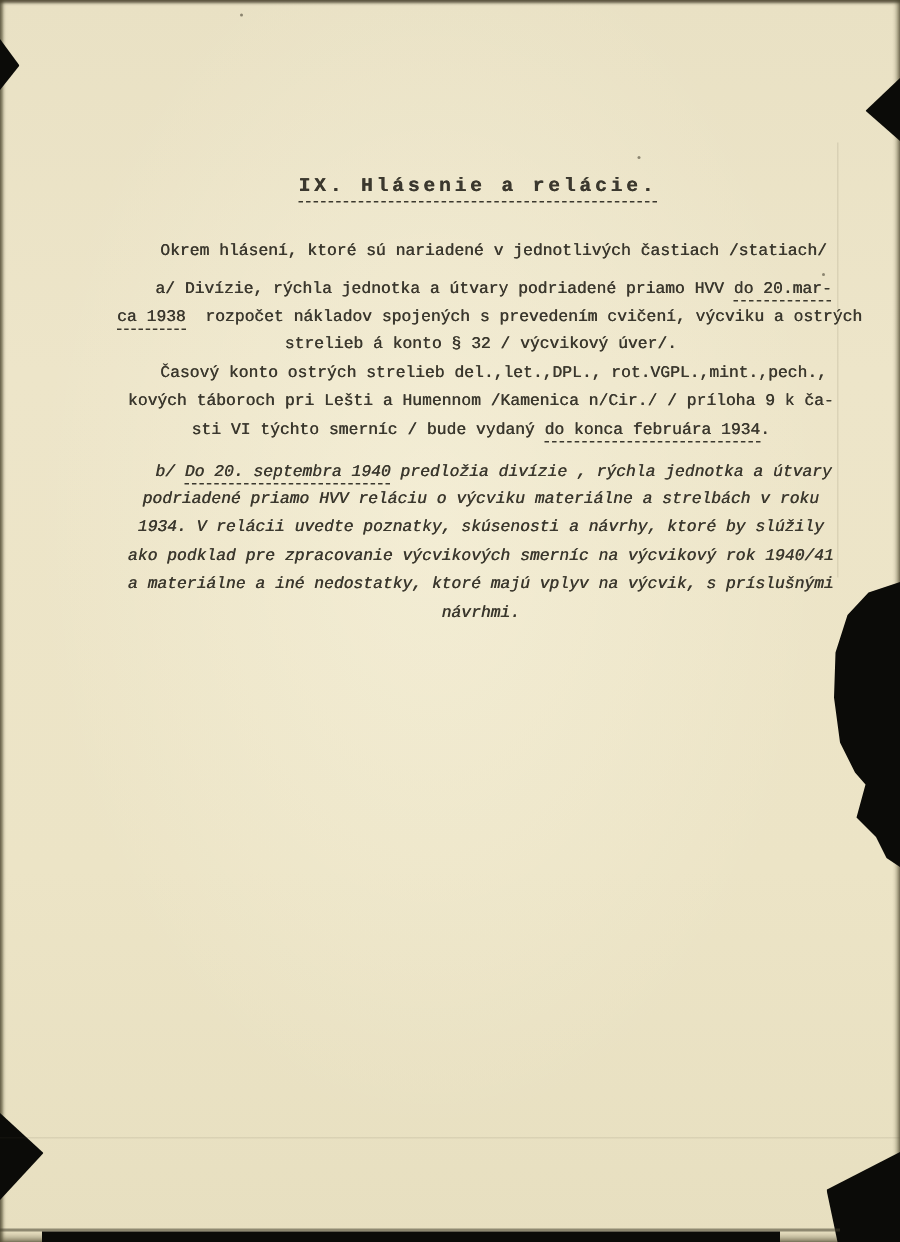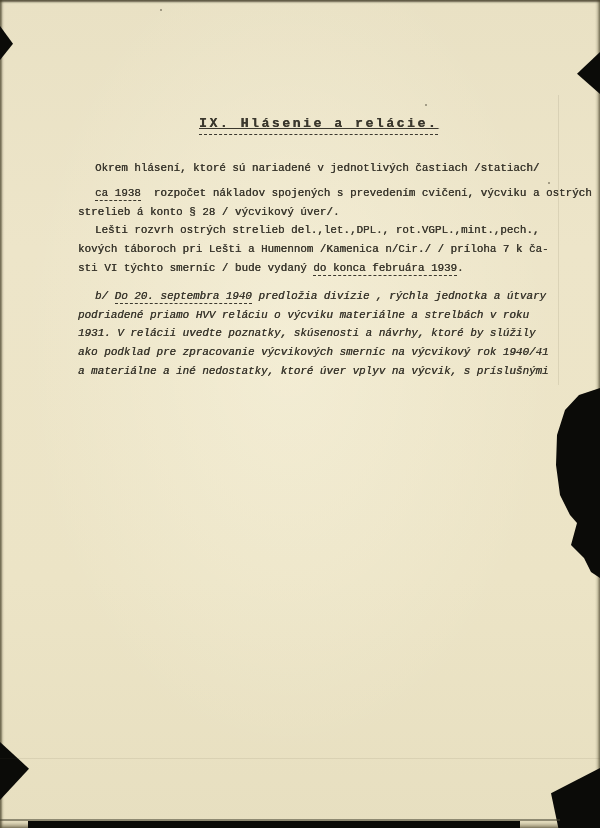--- a/index.html
+++ b/index.html
@@ -11,38 +11,38 @@
     position:relative;width:600px;height:828px;
     background:
       radial-gradient(ellipse at 48% 42%, rgba(255,252,235,.35) 0%, rgba(255,252,235,0) 60%),
       linear-gradient(180deg, #e9e1c4 0%, #ede5c9 30%, #ece4c6 70%, #e7dfc0 100%);
     box-shadow:
       inset 2px 0 2px rgba(70,64,40,.55),
       inset -2px 0 3px rgba(70,64,40,.45),
       inset 0 2px 2px rgba(40,36,20,.65),
       inset 0 -3px 4px rgba(70,64,40,.5);
   }
-  .ink{color:var(--ink,#3b382e);text-decoration:underline;}
+  .ink{color:var(--ink,#3b382e);}
   
   #doc-title{
     position:absolute;left:199px;top:116px;
     font-size:13px;font-weight:700;letter-spacing:2.6px;
     color:var(--ink);white-space:pre;
     border-bottom:1.7px dashed var(--ink);
     padding-bottom:3px;
     text-shadow:0.3px 0 0 currentColor;
   }
   
   #doc-body{
     position:absolute;left:78px;top:159px;width:485px;
     font-size:10.9px;line-height:18.8px;color:var(--ink);
     text-shadow:0.3px 0 0 currentColor;
   }
   .para{margin:0;}
-  .para .line{white-space:pre;}
+  .para .line{white-space:pre;text-align:center;}
   .para .line:first-child{text-indent:17px;}
   .para-1{margin-bottom:6px;}
   .para-4{margin-top:9px;font-style:italic;}
   .u{border-bottom:1.2px dashed currentColor;padding-bottom:1px;}
   
   .artifact{position:absolute;background:var(--artifact,#0b0b08);}
   #corner-tl{left:0;top:26px;width:13px;height:34px;clip-path:polygon(0 0,100% 52%,0 100%);}
   #corner-tr{left:577px;top:52px;width:23px;height:42px;clip-path:polygon(100% 0,0 52%,100% 100%);}
   #corner-bl{left:0;top:742px;width:29px;height:58px;clip-path:polygon(0 0,100% 46%,0 100%);}
   #corner-br{left:551px;top:768px;width:49px;height:60px;clip-path:polygon(100% 0,0 42%,15% 100%,100% 100%);}
@@ -65,34 +65,36 @@
 
 <div id="page" style="background-color: rgb(236, 228, 200);">
 
   <div id="doc-title" class="ink">IX. Hlásenie a relácie.</div>
 
   <div id="doc-body">
       <div class="para para-1">
         <div class="line"><span>Okrem hlásení, ktoré sú nariadené v jednotlivých častiach /statiach/</span></div>
       </div>
       <div class="para para-2">
+        <div class="line"><span>a/ Divízie, rýchla jednotka a útvary podriadené priamo HVV </span><span class="u">do 20.mar-</span></div>
         <div class="line"><span class="u">ca 1938</span><span>  rozpočet nákladov spojených s prevedením cvičení, výcviku a ostrých</span></div>
-        <div class="line"><span>strelieb á konto § 28 / výcvikový úver/.</span></div>
+        <div class="line"><span>strelieb á konto § 32 / výcvikový úver/.</span></div>
       </div>
       <div class="para para-3">
-        <div class="line"><span>Lešti rozvrh ostrých strelieb del.,let.,DPL., rot.VGPL.,mint.,pech.,</span></div>
-        <div class="line"><span>kových táboroch pri Lešti a Humennom /Kamenica n/Cir./ / príloha 7 k ča-</span></div>
-        <div class="line"><span>sti VI týchto smerníc / bude vydaný </span><span class="u">do konca februára 1939</span><span>.</span></div>
+        <div class="line"><span>Časový konto ostrých strelieb del.,let.,DPL., rot.VGPL.,mint.,pech.,</span></div>
+        <div class="line"><span>kových táboroch pri Lešti a Humennom /Kamenica n/Cir./ / príloha 9 k ča-</span></div>
+        <div class="line"><span>sti VI týchto smerníc / bude vydaný </span><span class="u">do konca februára 1934</span><span>.</span></div>
       </div>
       <div class="para para-4">
         <div class="line"><span>b/ </span><span class="u">Do 20. septembra 1940</span><span> predložia divízie , rýchla jednotka a útvary</span></div>
         <div class="line"><span>podriadené priamo HVV reláciu o výcviku materiálne a strelbách v roku</span></div>
-        <div class="line"><span>1931. V relácii uvedte poznatky, skúsenosti a návrhy, ktoré by slúžily</span></div>
+        <div class="line"><span>1934. V relácii uvedte poznatky, skúsenosti a návrhy, ktoré by slúžily</span></div>
         <div class="line"><span>ako podklad pre zpracovanie výcvikových smerníc na výcvikový rok 1940/41</span></div>
-        <div class="line"><span>a materiálne a iné nedostatky, ktoré úver vplyv na výcvik, s príslušnými</span></div>
+        <div class="line"><span>a materiálne a iné nedostatky, ktoré majú vplyv na výcvik, s príslušnými</span></div>
+        <div class="line"><span>návrhmi.</span></div>
       </div>
     </div>
 
   <div class="artifact" id="corner-tl"></div>
   <div class="artifact" id="corner-tr"></div>
   <div class="artifact" id="corner-bl"></div>
   <div class="artifact" id="corner-br"></div>
   <div class="artifact" id="blob-right"></div>
   <div class="artifact" id="strip-bottom-line"></div>
   <div class="artifact" id="strip-bottom"></div>

